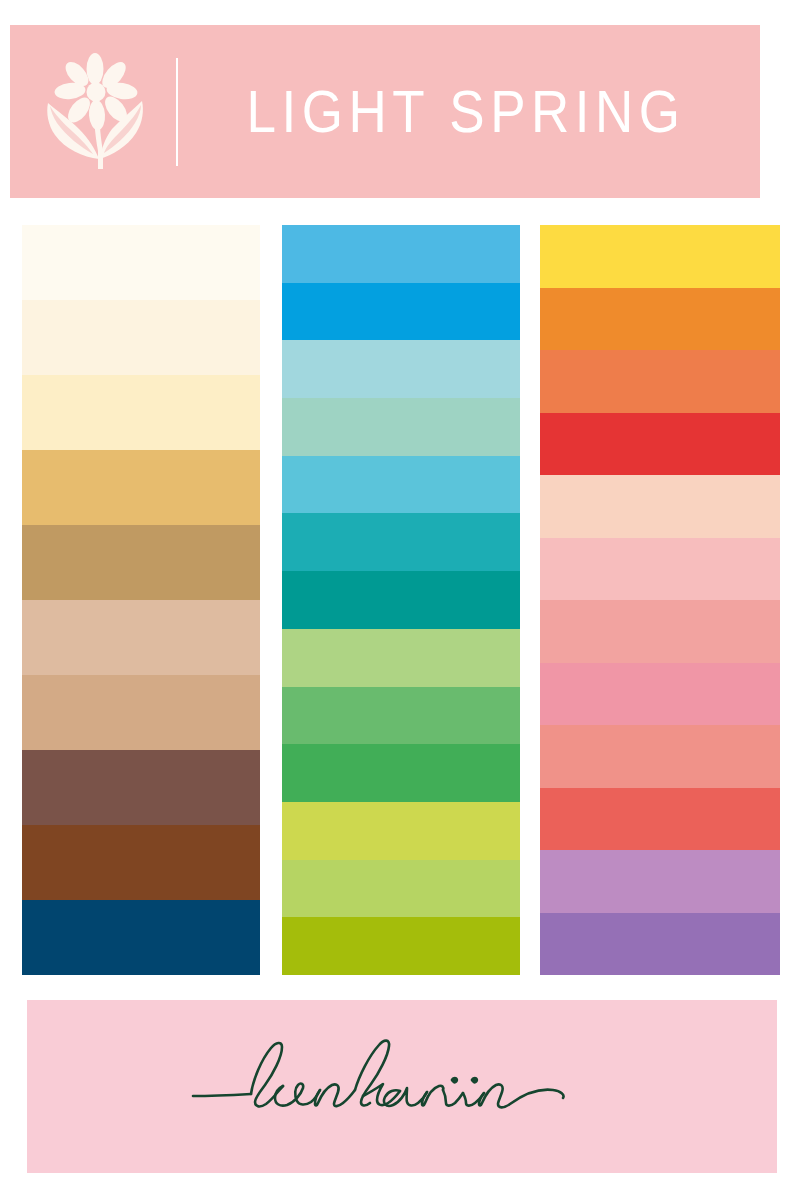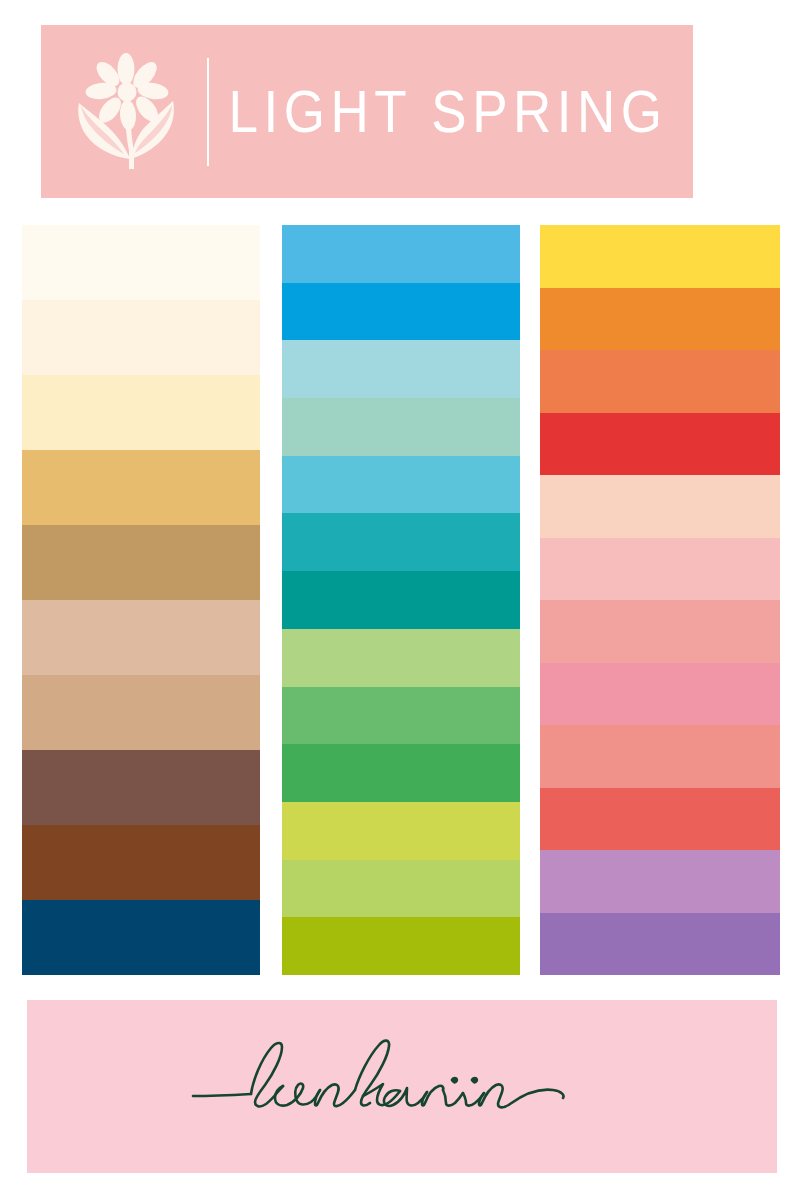--- a/index.html
+++ b/index.html
@@ -12,23 +12,23 @@
     width: 801px;
     height: 1201px;
     overflow: hidden;
     font-family: "Liberation Sans", sans-serif;
     position: relative;
   }
 
   
   #header-band {
     position: absolute;
-    left: 41px;
+    left: 10px;
     top: 25px;
-    width: 652px;
+    width: 750px;
     height: 173px;
     background: #f7bebe;
     display: flex;
     align-items: center;
   }
   #logo-slot {
     width: 170px;
     height: 100%;
     display: flex;
     align-items: center;

